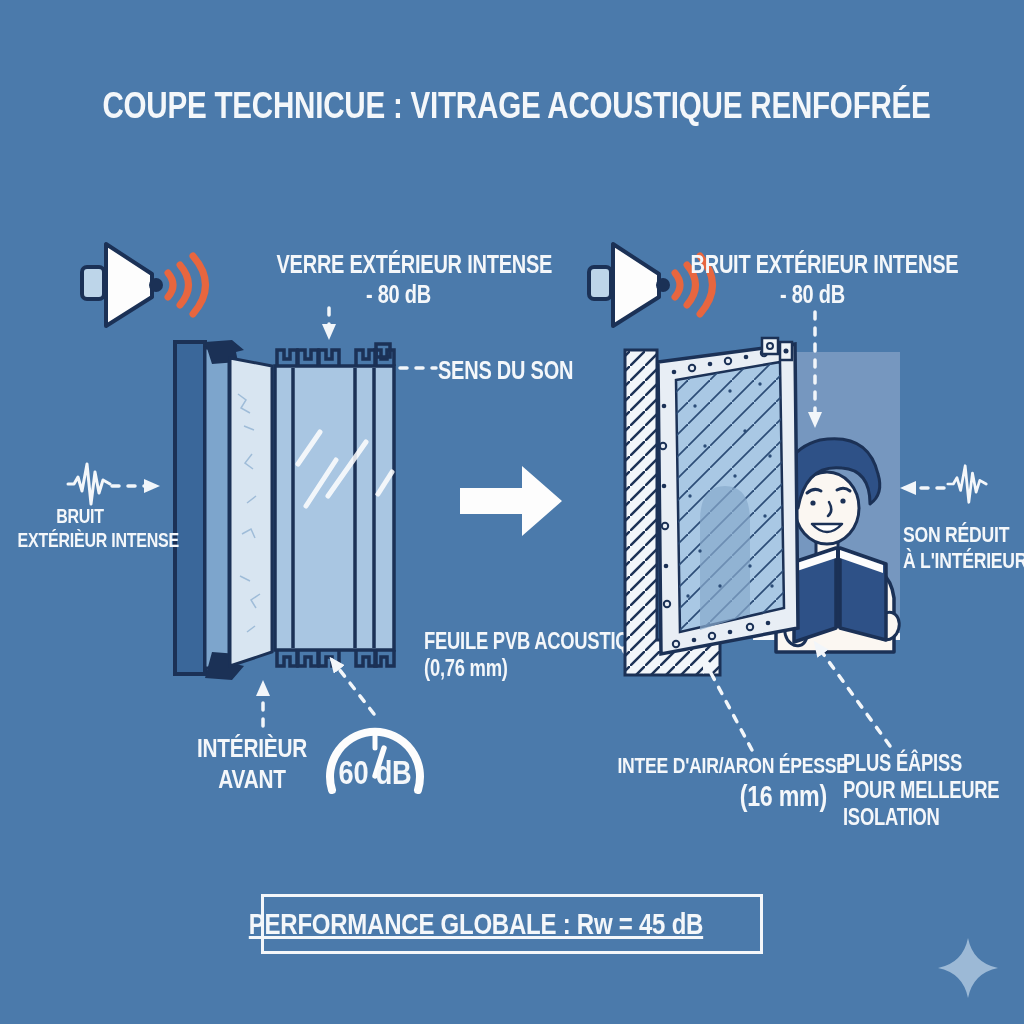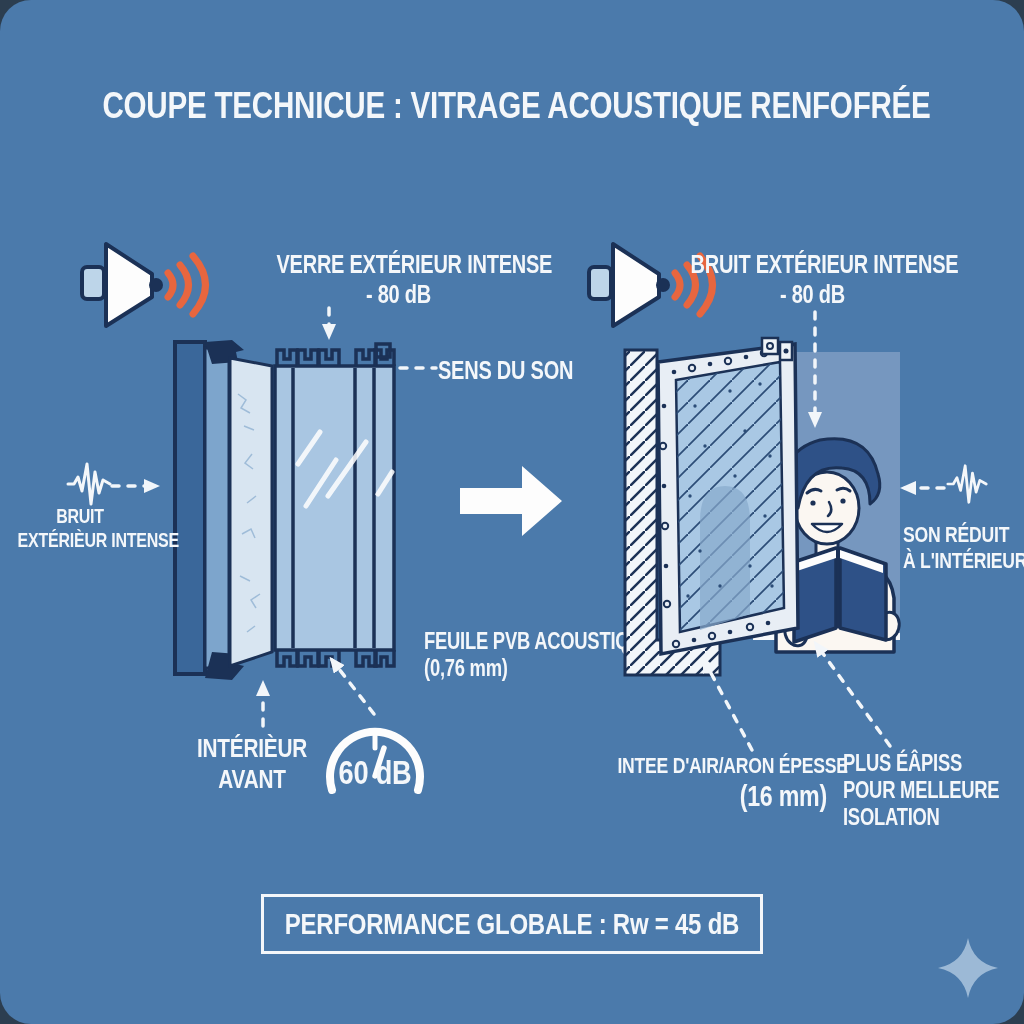--- a/index.html
+++ b/index.html
@@ -2,29 +2,29 @@
 <html style="--background: #4b7aab; --outline: #1b3156; --orange: #e7663f; --glass: #a9c6e2; --interior: #7697bf; --white: #f4f7fa; --sparkle: #9cb9d6;"><head>
 <meta charset="utf-8">
 <style>
   :root{
     --background:#4b7aab; --outline:#1b3156; --orange:#e7663f;
     --glass:#a9c6e2; --interior:#7697bf; --white:#f4f7fa; --sparkle:#9cb9d6;
   }
   html,body{margin:0;padding:0;background:#2c3e50;}
   .canvas{position:relative;width:1024px;height:1024px;margin:0 auto;overflow:hidden;
     background:var(--background);
-    font-family:"Liberation Sans","DejaVu Sans",sans-serif;color:var(--white);border-radius:31px;}
+    font-family:"Liberation Sans","DejaVu Sans",sans-serif;color:var(--white);}
   .abs{position:absolute;}
   .t{font-weight:700;letter-spacing:-0.3px;line-height:1.18;white-space:nowrap;}
   .cx{transform:scaleX(.8);}
   .oc{transform-origin:50% 0;text-align:center;}
   .ol{transform-origin:0 0;text-align:left;}
   .or{transform-origin:100% 0;text-align:right;}
   svg{display:block;}
-  .footer-box{border:3px solid var(--white);display:flex;align-items:center;justify-content:center;}
+  .footer-box{border:3px solid var(--white);display:flex;align-items:center;justify-content:flex-end;text-decoration:underline;}
 </style>
 </head>
 <body>
 
 <div class="canvas">
 
   <div class="abs t cx oc" style="left:0;top:84px;width:1024px;font-size:37px;">COUPE TECHNICUE : VITRAGE ACOUSTIQUE RENFOFRÉE</div>
 
   <div class="abs" style="left:76px;top:240px;">
     <svg width="150" height="92" viewBox="0 0 150 92">

